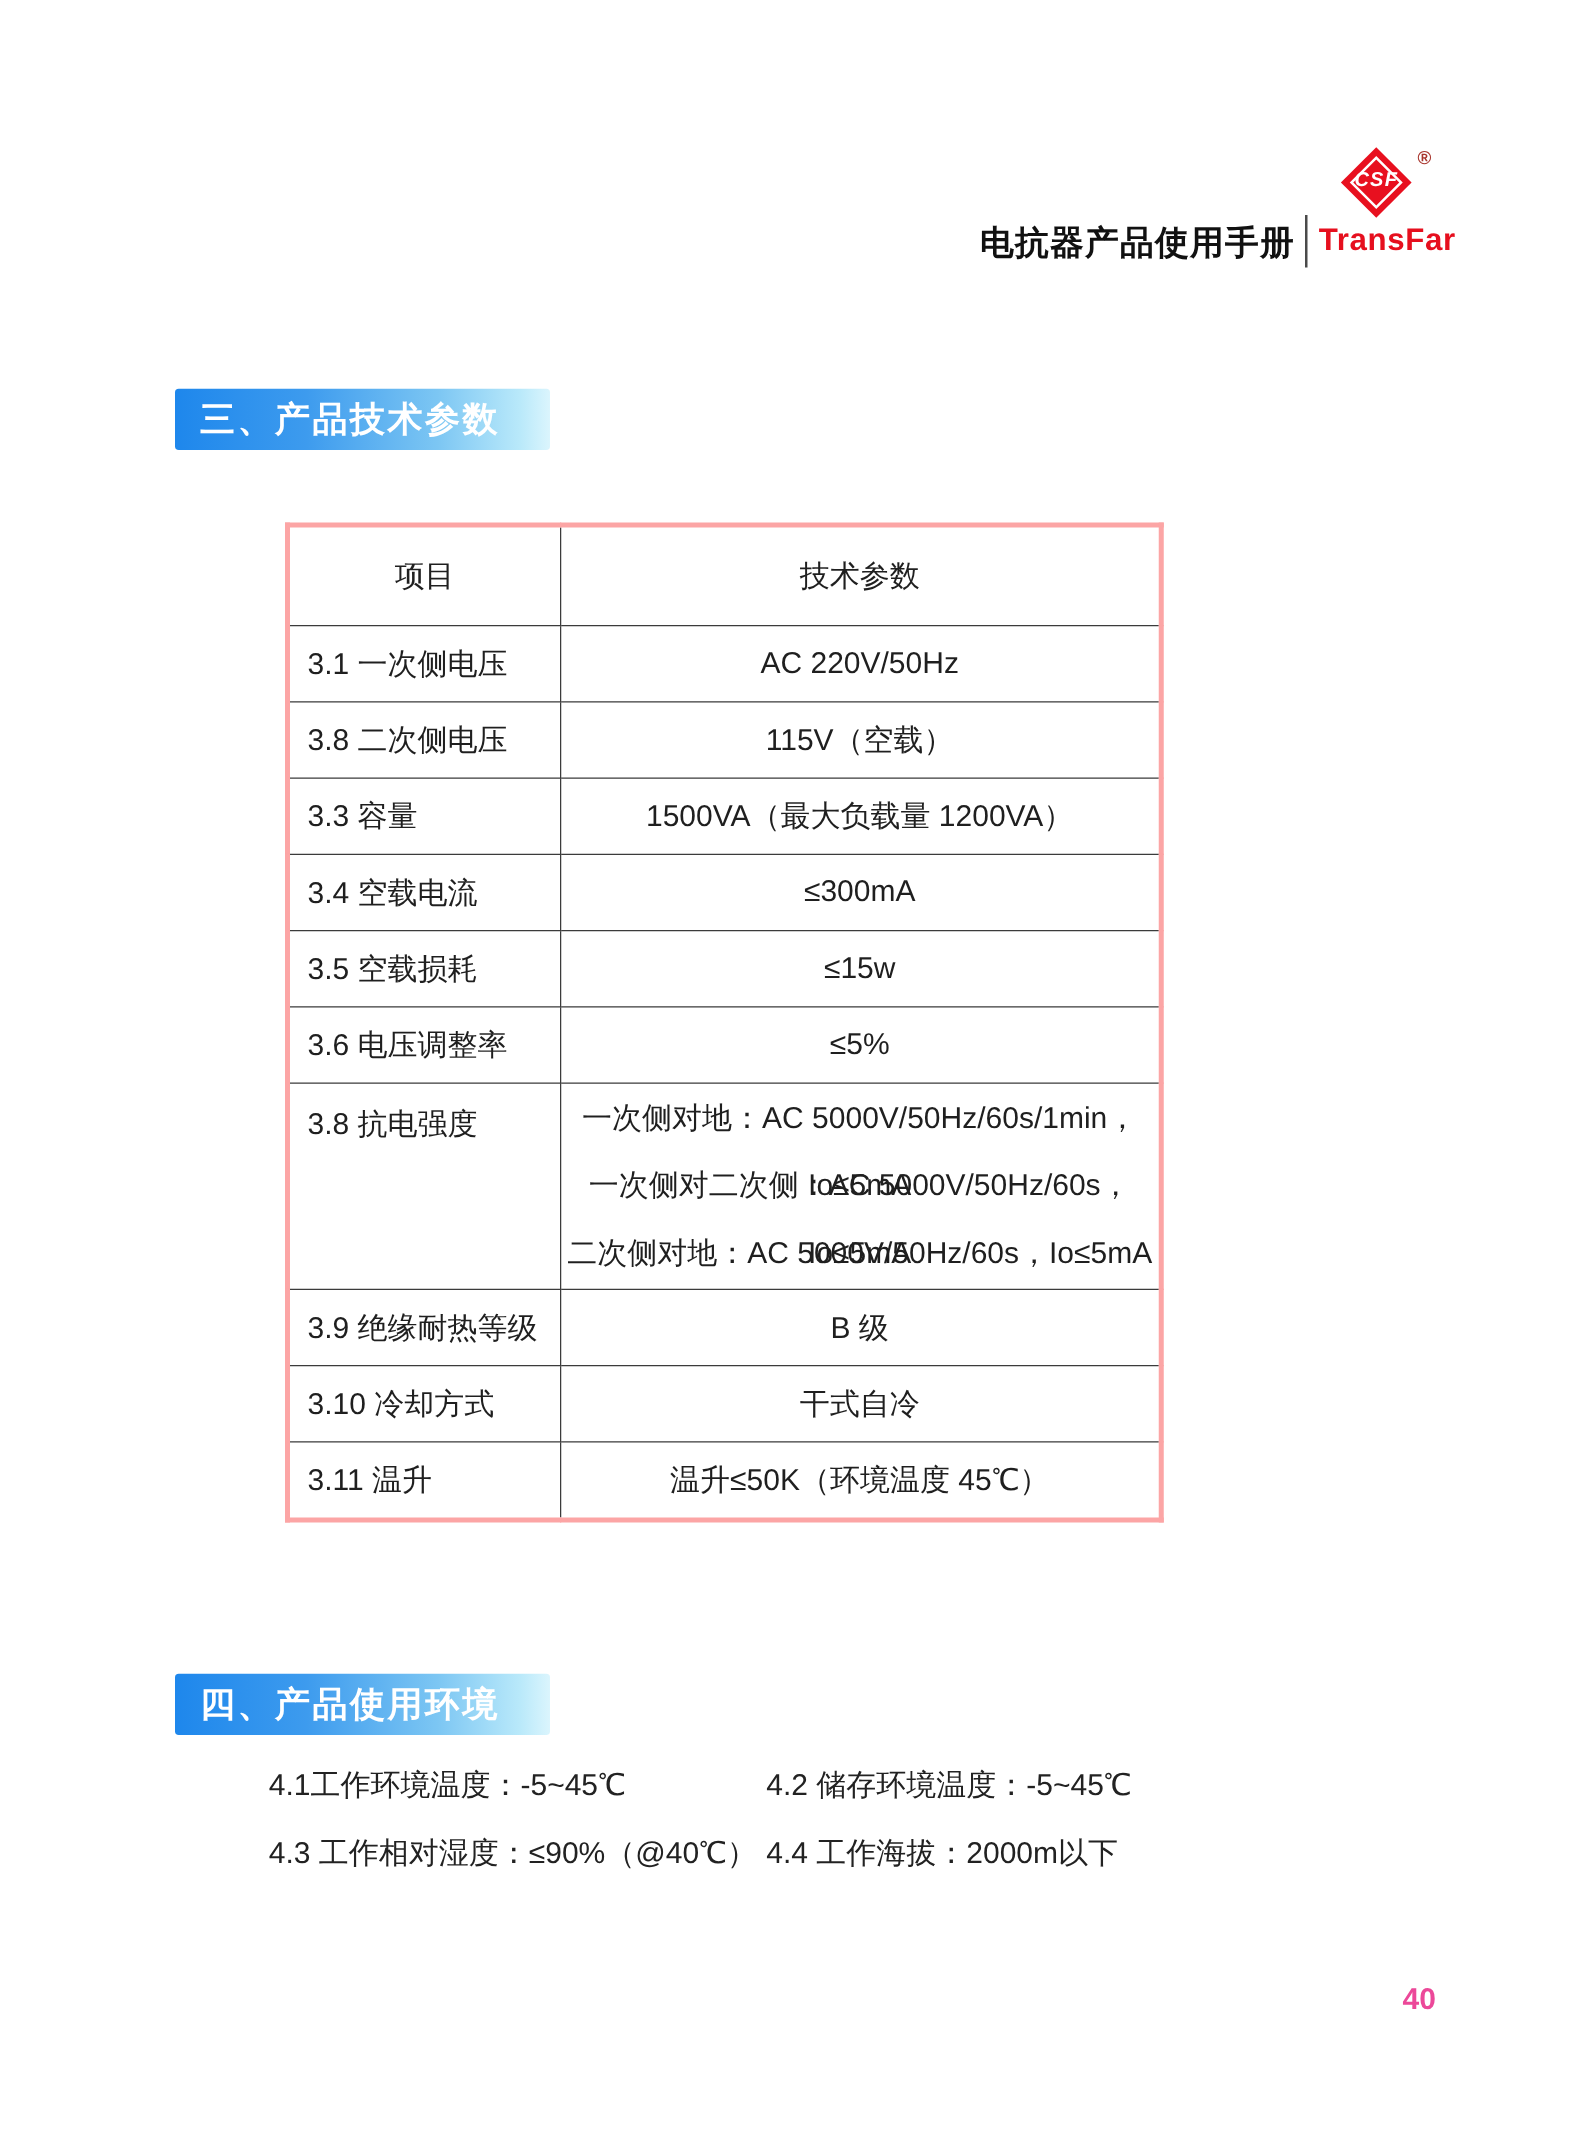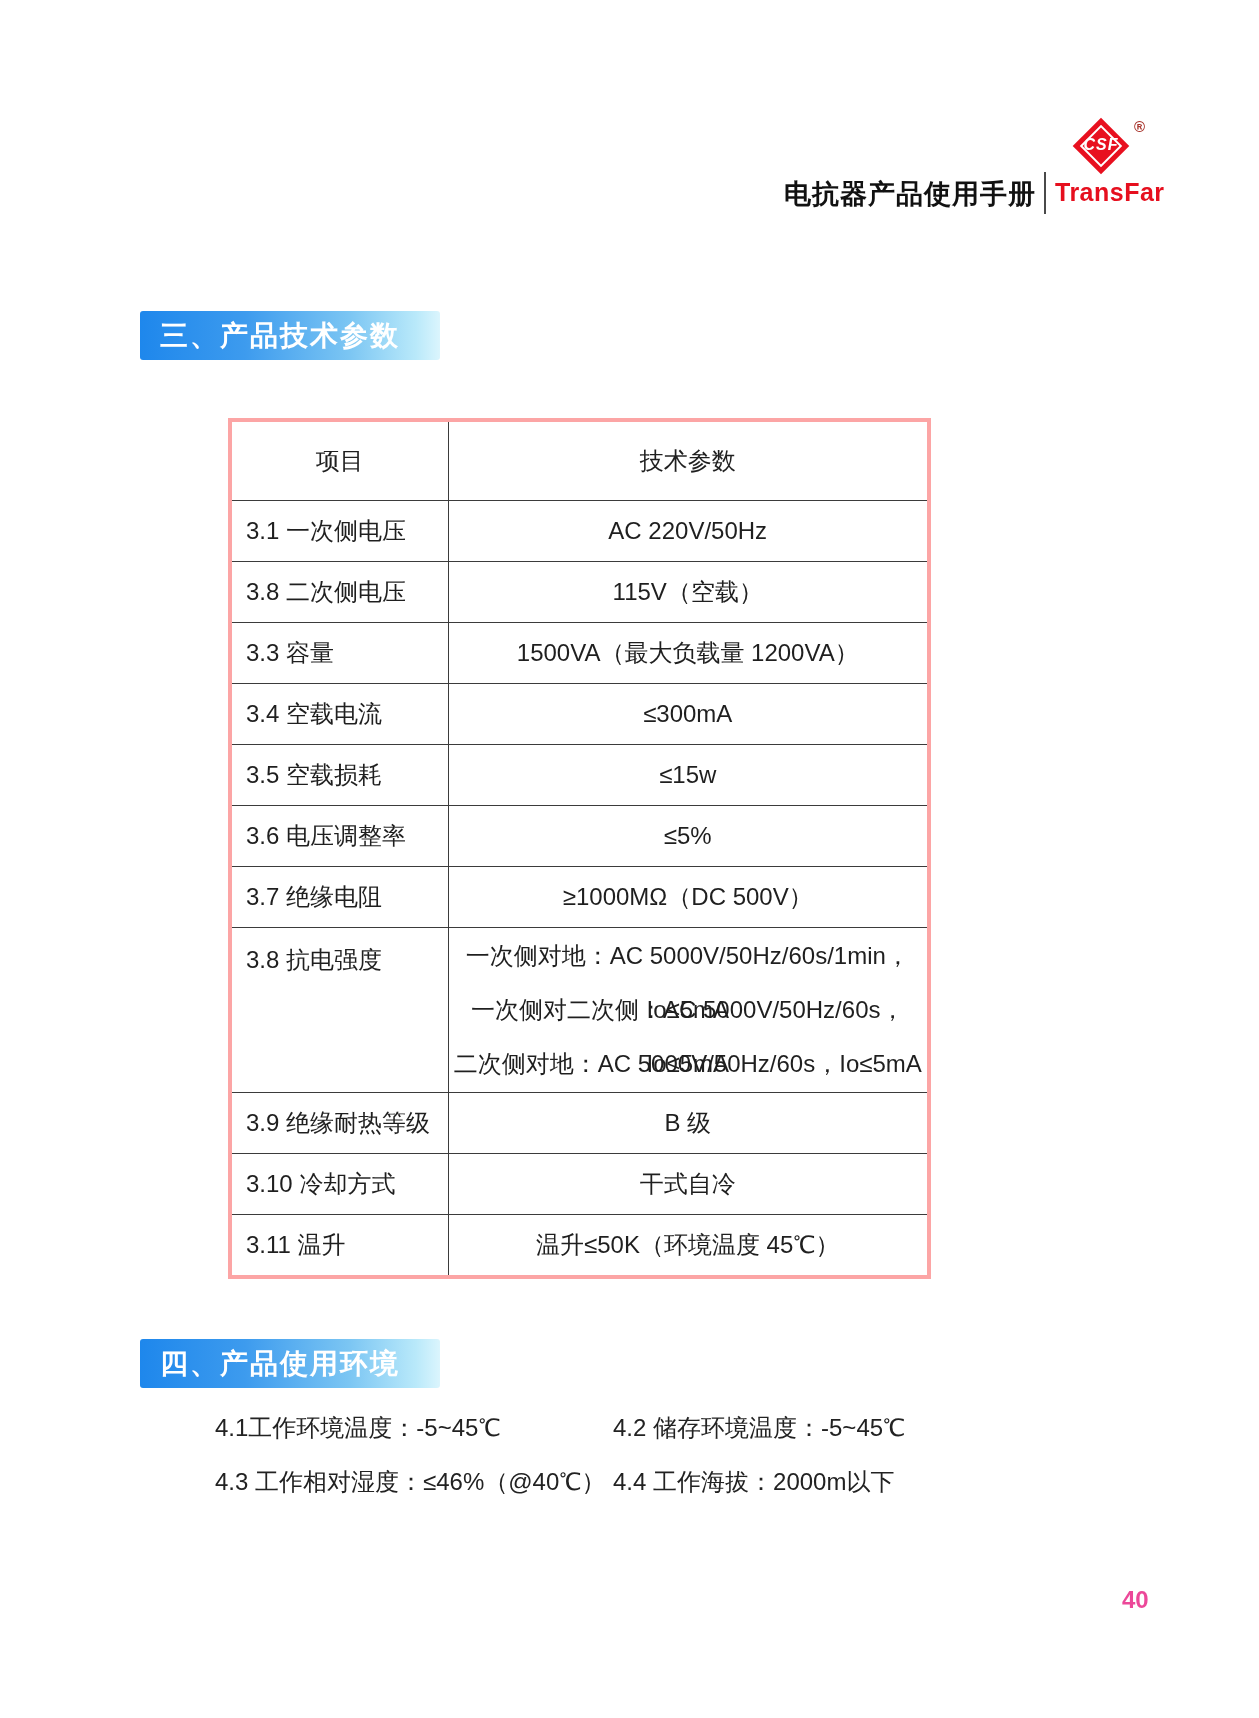--- a/index.html
+++ b/index.html
@@ -96,24 +96,20 @@
           <td class="value">≤300mA</td>
         </tr>
         <tr>
           <td class="item">3.5 空载损耗</td>
           <td class="value">≤15w</td>
         </tr>
         <tr>
           <td class="item">3.6 电压调整率</td>
           <td class="value">≤5%</td>
         </tr>
-        <tr>
-          <td class="item">3.7 绝缘电阻</td>
-          <td class="value">≥1000MΩ（DC 500V）</td>
-        </tr>
         <tr class="multi">
           <td class="item">3.8 抗电强度</td>
           <td class="value">
             <div class="vline">一次侧对地：AC 5000V/50Hz/60s/1min，Io≤5mA</div>
             <div class="vline">一次侧对二次侧：AC 5000V/50Hz/60s，Io≤5mA</div>
             <div class="vline">二次侧对地：AC 5000V/50Hz/60s，Io≤5mA</div>
           </td>
         </tr>
         <tr>
           <td class="item">3.9 绝缘耐热等级</td>
@@ -130,18 +126,18 @@
       </tbody>
   </table>
 
   <div class="section-bar bar2">
     <span>四、产品使用环境</span>
   </div>
 
   <div class="env">
     <div>4.1工作环境温度：-5~45℃</div>
     <div>4.2 储存环境温度：-5~45℃</div>
-    <div>4.3 工作相对湿度：≤46%（@40℃）</div>
+    <div>4.3 工作相对湿度：≤90%（@40℃）</div>
     <div>4.4 工作海拔：2000m以下</div>
   </div>
 
   <div class="page-number">40</div>
 </div>
 
 </body></html>

